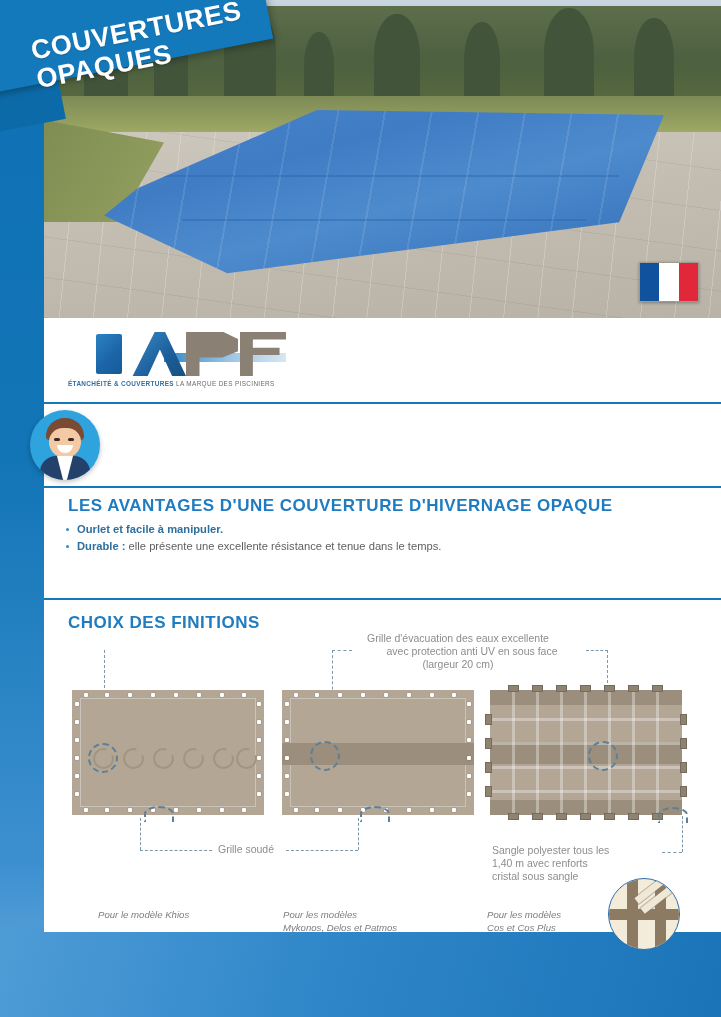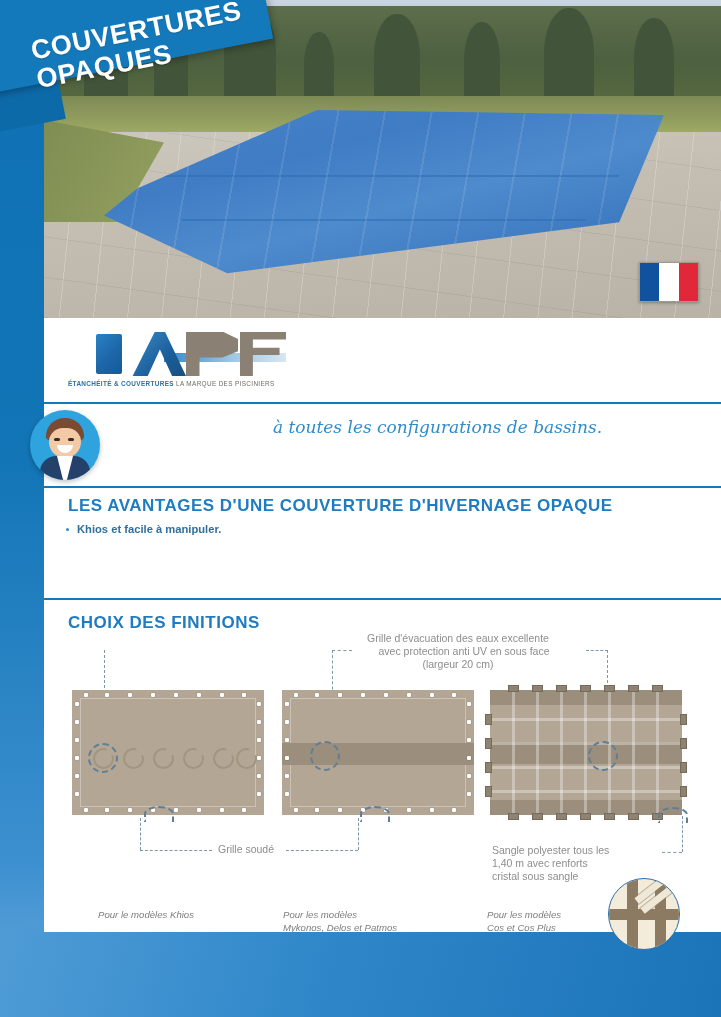--- a/index.html
+++ b/index.html
@@ -269,40 +269,42 @@
     <div class="avatar">
       <div class="av-hair"></div>
       <div class="av-face"></div>
       <div class="av-eye l"></div>
       <div class="av-eye r"></div>
       <div class="av-smile"></div>
       <div class="av-body"></div>
       <div class="av-shirt"></div>
     </div>
     <div class="tagline">
-      <div>à toutes les configurations de bassins.</div>
     </div>
   </div>
 
   <div class="adv">
     <h2>LES AVANTAGES D'UNE COUVERTURE D'HIVERNAGE OPAQUE</h2>
     <ul>
       <li>
-        <b>Khios et facile à manipuler.</b><span></span>
+        <b>Ourlet et facile à manipuler.</b><span></span>
+      </li>
+      <li>
+        <b>Durable :</b><span> elle présente une excellente résistance et tenue dans le temps.</span>
       </li>
     </ul>
   </div>
 
   <div class="fin-title">CHOIX DES FINITIONS</div>
 
   <div class="vdash" style="left:104px;top:650px;height:48px;"></div>
   <div class="vdash" style="left:97px;top:698px;height:58px;"></div>
 
   <div class="cal c" style="left:318px;top:632px;width:280px;">Grille d'évacuation des eaux excellente</div>
-  <div class="cal c" style="left:324px;top:645px;width:280px;">avec protection anti UV en sous face</div>
+  <div class="cal c" style="left:332px;top:645px;width:280px;">avec protection anti UV en sous face</div>
   <div class="cal c" style="left:318px;top:658px;width:280px;">(largeur 20 cm)</div>
   <div class="hdash" style="left:332px;top:650px;width:20px;"></div>
   <div class="vdash" style="left:332px;top:650px;height:50px;"></div>
   <div class="hdash" style="left:586px;top:650px;width:22px;"></div>
   <div class="vdash" style="left:607px;top:650px;height:103px;"></div>
 
   <div class="panel p1">
     <div class="p-inner"></div>
     <div class="eyelet" style="left:12px;top:3px;"></div>
       <div class="eyelet" style="left:33px;top:3px;"></div>
@@ -431,19 +433,19 @@
   <div class="hdash" style="left:662px;top:852px;width:20px;"></div>
 
   <div class="photo-circle">
     <div class="pc-h" style="left:0;top:30px;width:70px;height:11px;"></div>
     <div class="pc-v" style="left:18px;top:0;width:11px;height:70px;"></div>
     <div class="pc-v" style="left:46px;top:0;width:11px;height:70px;"></div>
     <div class="pc-d" style="left:24px;top:8px;width:34px;height:7px;"></div>
     <div class="pc-d" style="left:30px;top:18px;width:34px;height:7px;"></div>
   </div>
 
-  <div class="model" style="left:98px;top:908px;width:170px;white-space:pre-line;">Pour le modèles Khios</div>
+  <div class="model" style="left:98px;top:908px;width:170px;white-space:pre-line;">Pour le modèle Khios</div>
   <div class="model" style="left:283px;top:908px;width:180px;white-space:pre-line;">Pour les modèles
 Mykonos, Delos et Patmos</div>
   <div class="model" style="left:487px;top:908px;width:170px;white-space:pre-line;">Pour les modèles
 Cos et Cos Plus</div>
 
 </div>
 
 </body></html>

